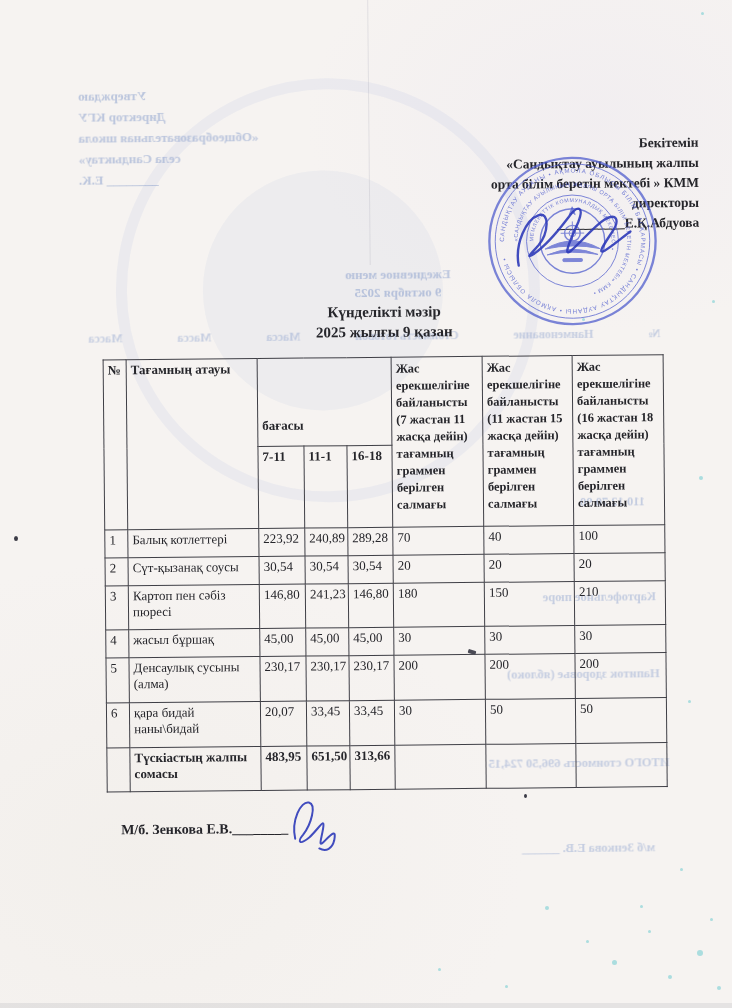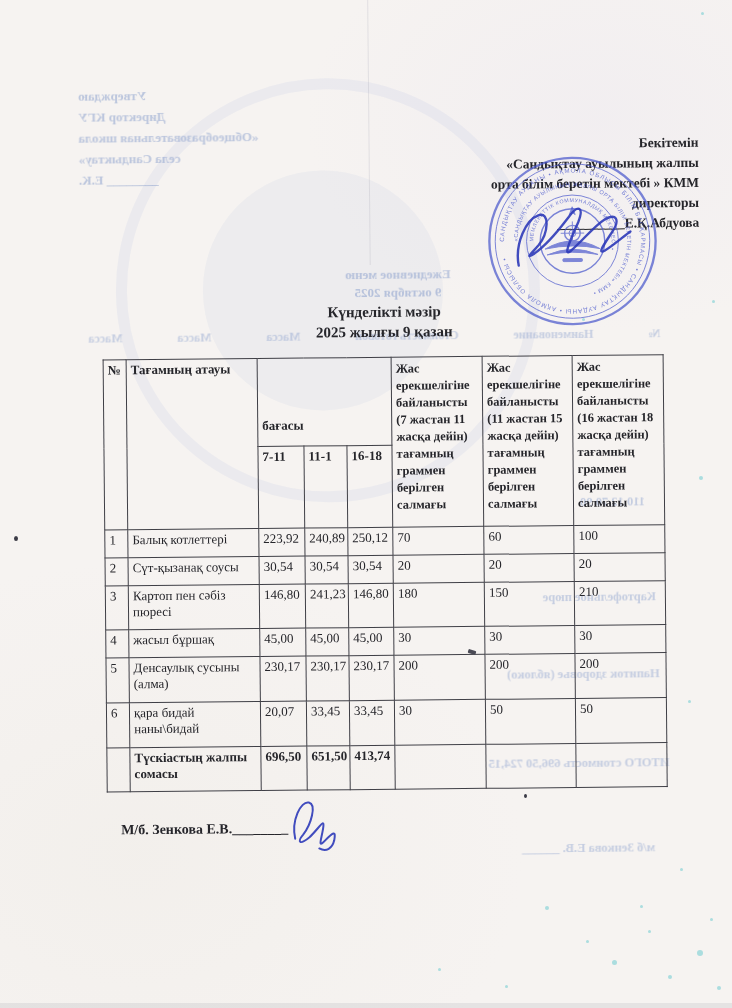--- a/index.html
+++ b/index.html
@@ -173,23 +173,23 @@
       <tr class="hB">
         <th>7-11</th>
         <th>11-1</th>
         <th>16-18</th>
       </tr>
       <tr class="h28">
         <td>1</td>
         <td>Балық котлеттері</td>
         <td>223,92</td>
         <td>240,89</td>
-        <td>250,12</td>
+        <td>289,28</td>
         <td>70</td>
-        <td>60</td>
+        <td>40</td>
         <td>100</td>
       </tr>
       <tr class="h28">
         <td>2</td>
         <td>Сүт-қызанақ соусы</td>
         <td>30,54</td>
         <td>30,54</td>
         <td>30,54</td>
         <td>20</td>
         <td>20</td>
@@ -231,23 +231,23 @@
         <td>20,07</td>
         <td>33,45</td>
         <td>33,45</td>
         <td>30</td>
         <td>50</td>
         <td>50</td>
       </tr>
       <tr class="h44 total">
         <td></td>
         <td>Түскіастың жалпы сомасы</td>
-        <td>696,50</td>
+        <td>483,95</td>
         <td>651,50</td>
-        <td>413,74</td>
+        <td>313,66</td>
         <td></td>
         <td></td>
         <td></td>
       </tr>
     </tbody>
       </table>
 
     <div class="footer-label">
       <span>М/б. Зенкова Е.В.</span><span>________</span>
     </div>

